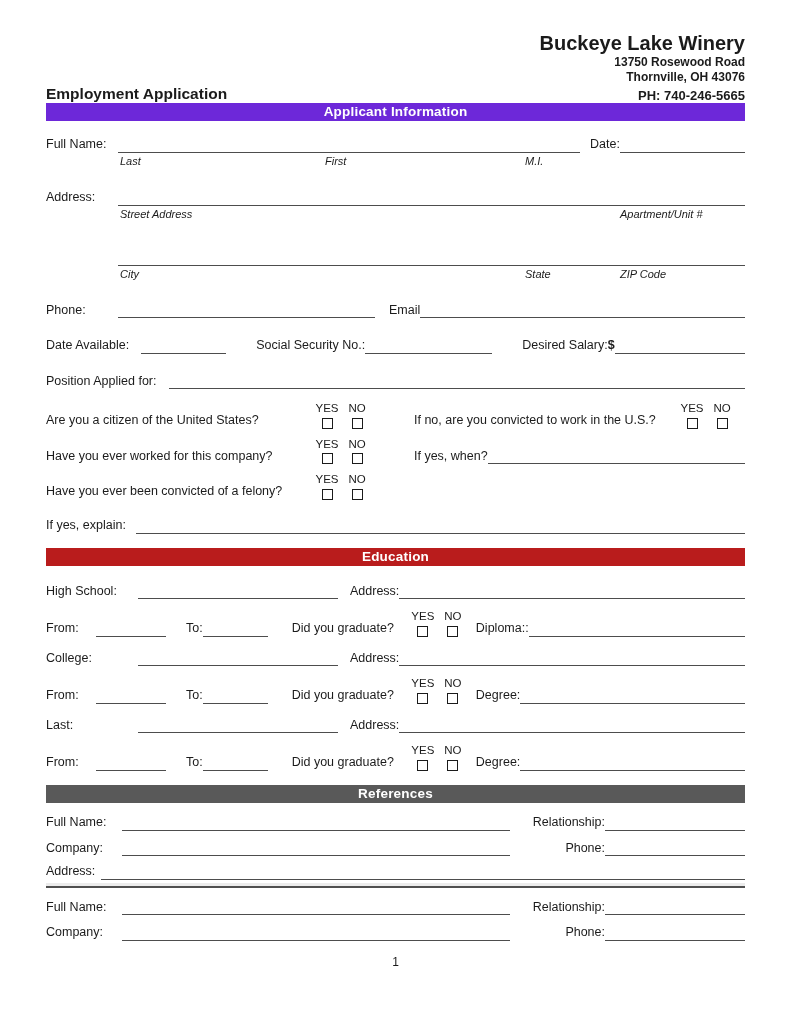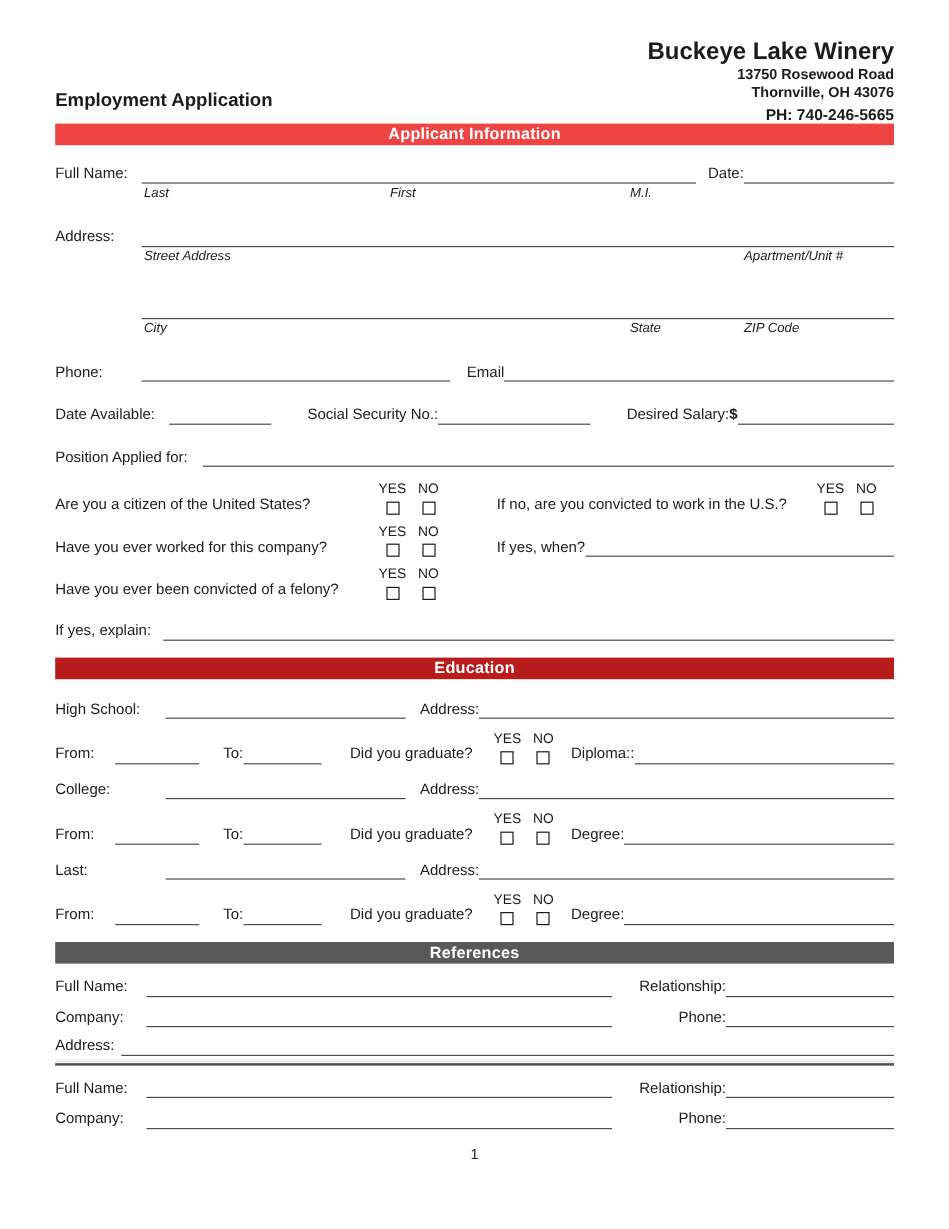--- a/index.html
+++ b/index.html
@@ -4,21 +4,21 @@
 <style>
   * { margin: 0; padding: 0; box-sizing: border-box; }
   html, body { background: #fff; }
   .page {
     width: 791px; height: 1024px; margin: 0 auto; background: #fff;
     font-family: "Liberation Sans", sans-serif; color: #1b1b1b;
     padding: 32px 46px 0 46px; position: relative;
   }
   
   .header { display: flex; justify-content: space-between; align-items: flex-end; }
-  .form-title { font-size: 15.5px; font-weight: bold; padding-bottom: 10px; }
+  .form-title { font-size: 15.5px; font-weight: bold; padding-bottom: 0; }
   .company { text-align: right; }
   .company-name { font-size: 20px; font-weight: bold; line-height: 1.15; margin-left: 28px; }
   .company-line { font-size: 12px; font-weight: bold; line-height: 1.22; }
   .company-phone { font-size: 13px; font-weight: bold; margin-top: 4px; }
   
   .bar {
     background: #595959; color: #fff; font-weight: bold; font-size: 13.5px;
     text-align: center; height: 18px; line-height: 18px; letter-spacing: 0.2px;
   }
   
@@ -56,21 +56,21 @@
   <div class="header">
     <div class="form-title">Employment Application</div>
     <div class="company">
       <div class="company-name">Buckeye Lake Winery</div>
       <div class="company-line">13750 Rosewood Road</div>
       <div class="company-line">Thornville, OH  43076</div>
       <div class="company-phone">PH: 740-246-5665</div>
     </div>
   </div>
 
-  <div class="bar" style="background: #ef4444;">Applicant Information</div>
+  <div class="bar" style="background: #6d28d9;">Applicant Information</div>
 
   <div class="row mt16">
     <span class="lbl w72">Full Name:</span>
     <span class="blank" style="width:462px"></span>
     <span class="lbl ml10">Date:</span>
     <span class="blank flex1"></span>
   </div>
   <div class="subrow" style="margin-left:72px; width:462px">
     <span class="sub" style="left:2px">Last</span>
     <span class="sub" style="left:207px">First</span>

